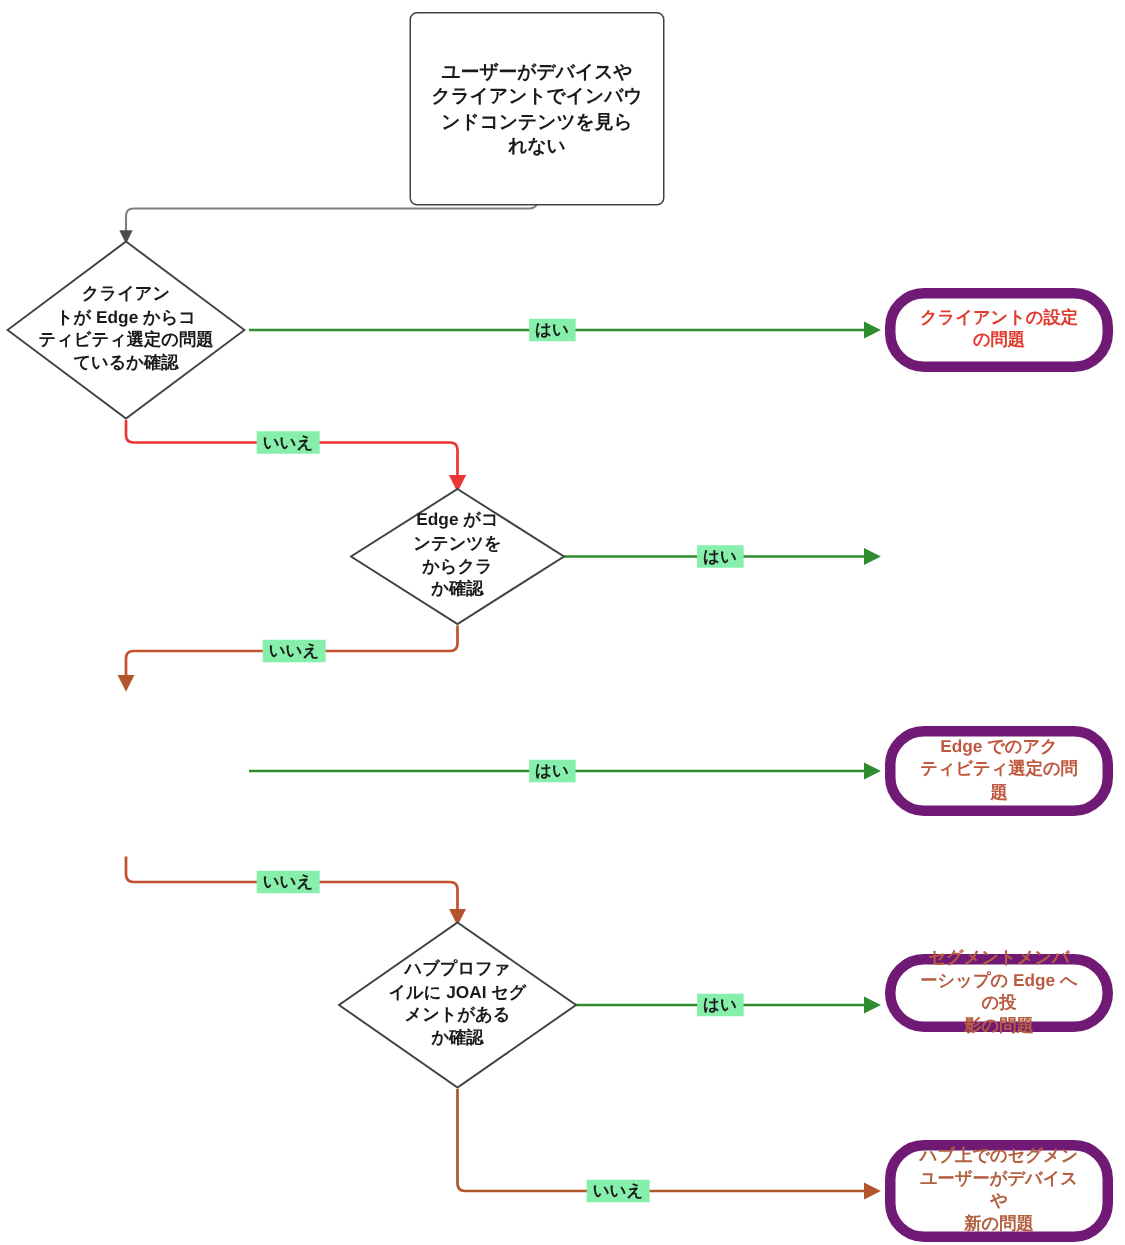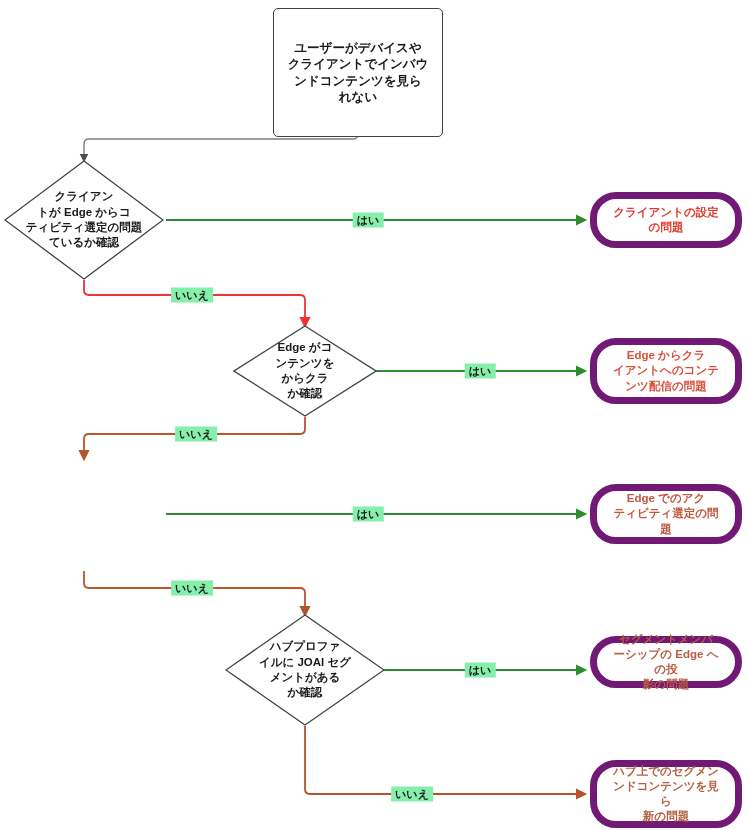--- a/index.html
+++ b/index.html
@@ -196,36 +196,31 @@
     <div class="diamond-label">ハブプロファ
 イルに JOAI セグ
 メントがある
 か確認</div>
   </div>
 
   <div class="node term-box muted1" style="left:590px; top:192px; width:152px; height:56px;">
     <span class="node-text">クライアントの設定の問題</span>
   </div>
 
-  <div class="node term-box muted2" style="left:590px; top:338px; width:152px; height:66px;">
-    <span class="node-text">Edge からクラ
-イアントへのコンテ
-ンツ配信の問題</span>
-  </div>
 
   <div class="node term-box muted3" style="left:590px; top:484px; width:152px; height:60px;">
     <span class="node-text">Edge でのアク
 ティビティ選定の問題</span>
   </div>
 
   <div class="node term-box muted4" style="left:590px; top:636px; width:152px; height:52px;">
     <span class="node-text">セグメントメンバ
 ーシップの Edge への投
 影の問題</span>
   </div>
 
   <div class="node term-box muted5" style="left:590px; top:760px; width:152px; height:68px;">
     <span class="node-text">ハブ上でのセグメン
-ンドコンテンツを見ら
+ユーザーがデバイスや
 新の問題</span>
   </div>
 
 </div>
 
 </body></html>

